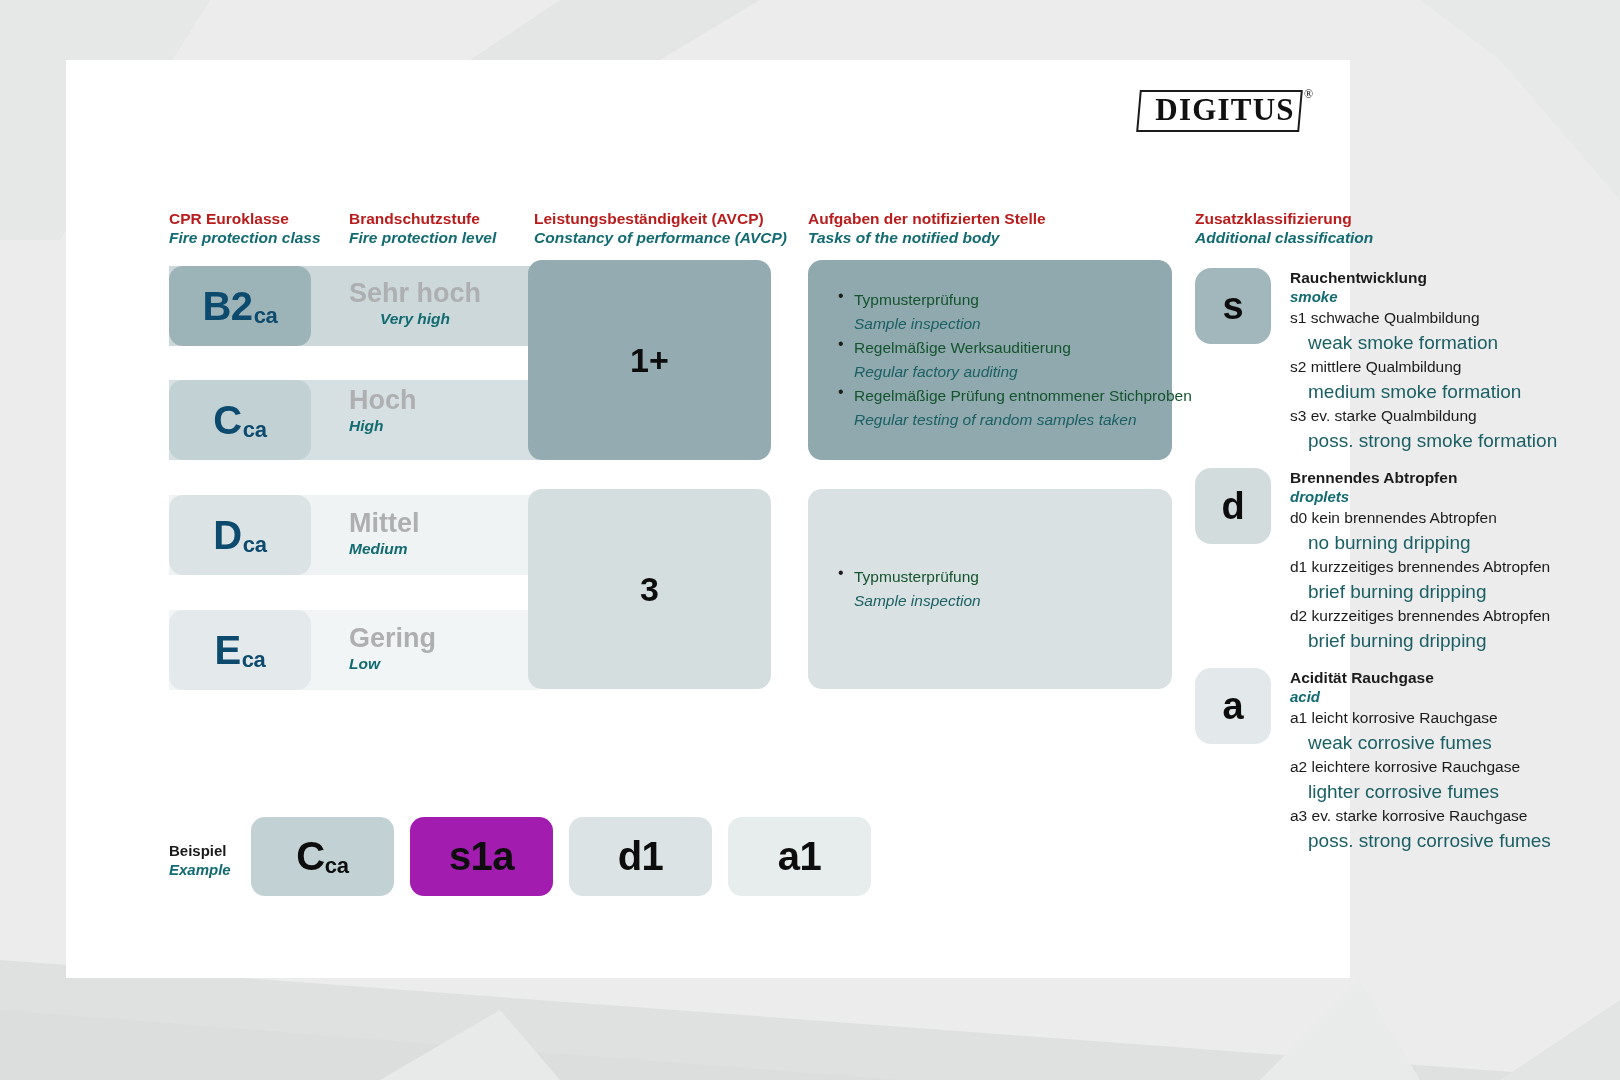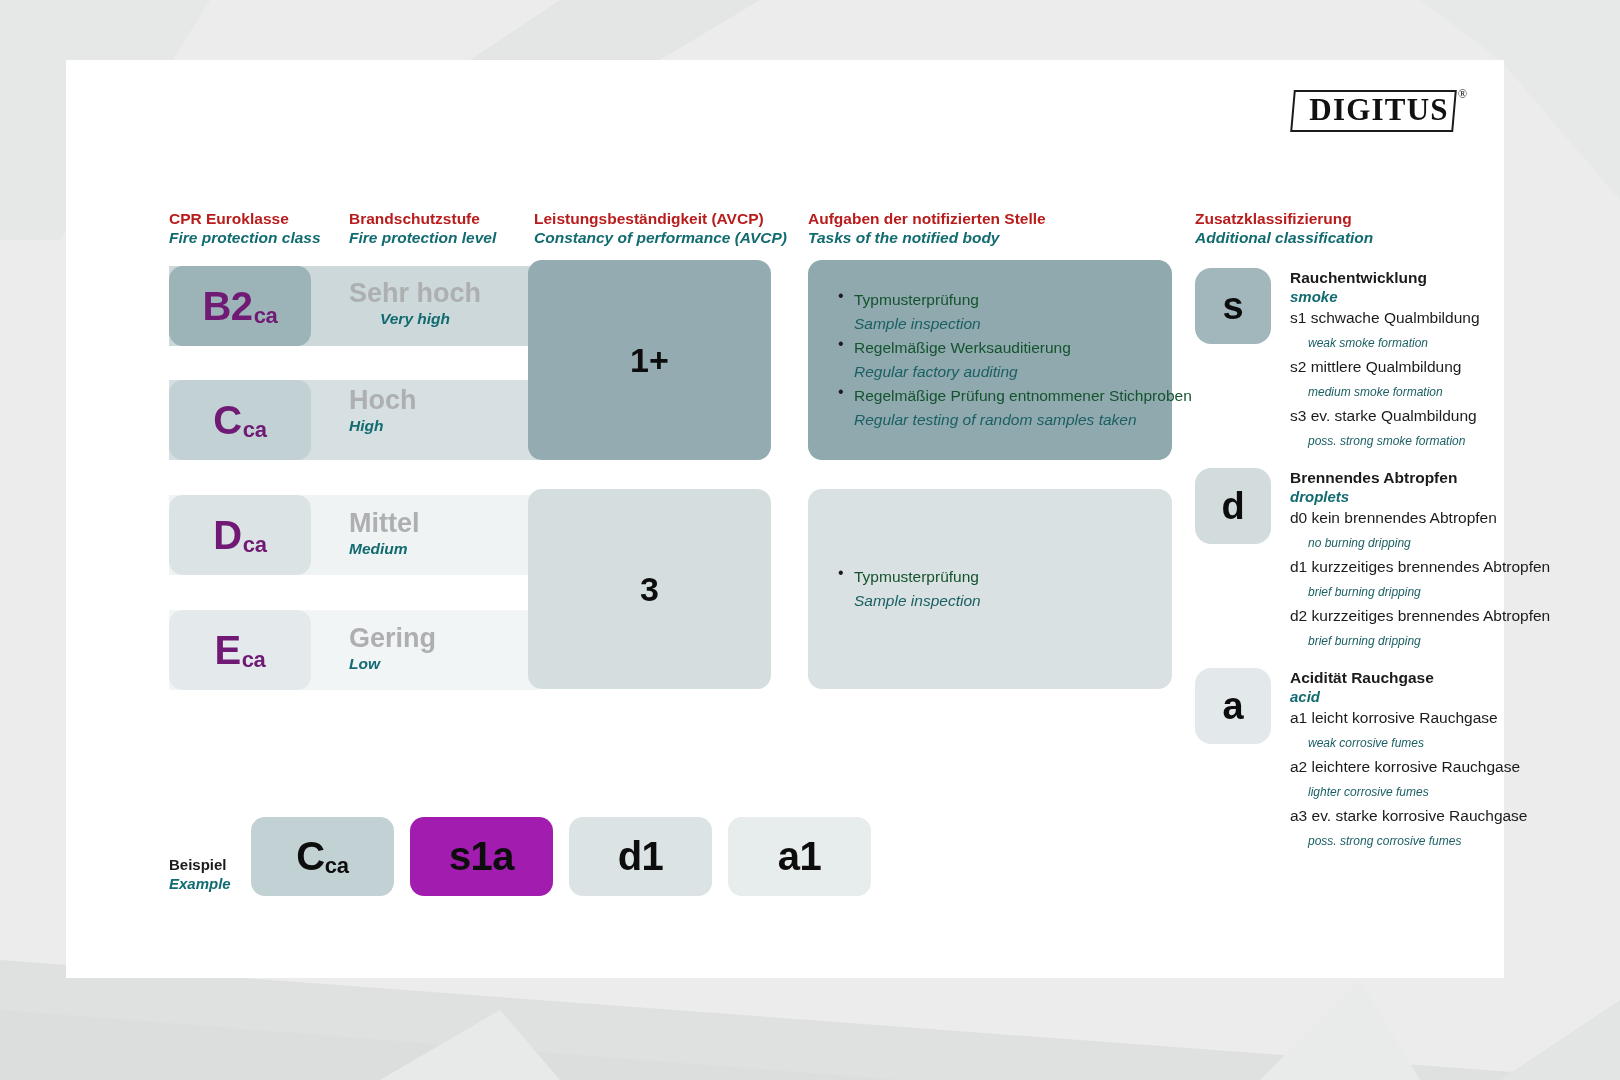--- a/index.html
+++ b/index.html
@@ -11,21 +11,21 @@
     overflow: hidden;
   }
   #stage { position: relative; width: 1620px; height: 1080px; }
 
   
   #bg-deco { position: absolute; inset: 0; width: 1620px; height: 1080px; }
 
   
   #card {
     position: absolute; left: 66px; top: 60px;
-    width: 1438px; height: 918px;
+    width: 1284px; height: 918px;
     background: #ffffff;
   }
 
   
   #logo {
     position: absolute; right: 40px; top: 24px;
     width: 172px; height: 52px;
   }
   #logo .logo-box {
     position: absolute; left: 0; top: 6px;
@@ -69,21 +69,21 @@
   .band.b-1 { background: #ccd8da; }
   .band.b-2 { background: #d6dfe1; }
   .band.b-3 { background: #eff3f4; }
   .band.b-4 { background: #f2f5f6; }
 
   
   .chip {
     position: absolute; left: 103px; width: 142px; height: 80px;
     border-radius: 14px;
     display: flex; align-items: center; justify-content: center;
-    color: #701a75;
+    color: #0c4a6e;
   }
   .chip .big { font-size: 40px; font-weight: 700; letter-spacing: -0.5px; }
   .chip .sub { font-size: 22px; font-weight: 700; align-self: flex-end;
                margin-bottom: 17px; margin-left: 1px; letter-spacing: -0.3px; }
 
   
   .level { position: absolute; left: 283px; }
   .level .de {
     font-size: 27px; font-weight: 700; color: #adafb0; line-height: 31px;
     white-space: nowrap;
@@ -136,28 +136,28 @@
     white-space: nowrap;
   }
   .addtext .t-en {
     font-size: 15px; font-weight: 700; font-style: italic; color: #126b70;
     line-height: 19px; white-space: nowrap;
   }
   .addtext .it-de {
     font-size: 15.5px; color: #1b1b1b; line-height: 24.5px; white-space: nowrap;
   }
   .addtext .it-en {
-    font-size: 12px; font-style: italic; color: #1a5f63; line-height: 24.5px;
+    font-size: 19px; color: #1a5f63; line-height: 24.5px;
     white-space: nowrap; padding-left: 18px;
   }
 
   
   #example-label { position: absolute; left: 103px; top: 781px; }
   #example-label .de {
-    font-size: 15px; font-weight: 700; color: #1b1b1b; line-height: 19px; margin-top: 14px;
+    font-size: 15px; font-weight: 700; color: #1b1b1b; line-height: 19px;
   }
   #example-label .en {
     font-size: 15px; font-weight: 700; font-style: italic; color: #126b70;
     line-height: 19px;
   }
   .exbox {
     position: absolute; top: 757px; height: 79px; width: 143px;
     border-radius: 14px;
     display: flex; align-items: center; justify-content: center;
     color: #0d0d0d;

